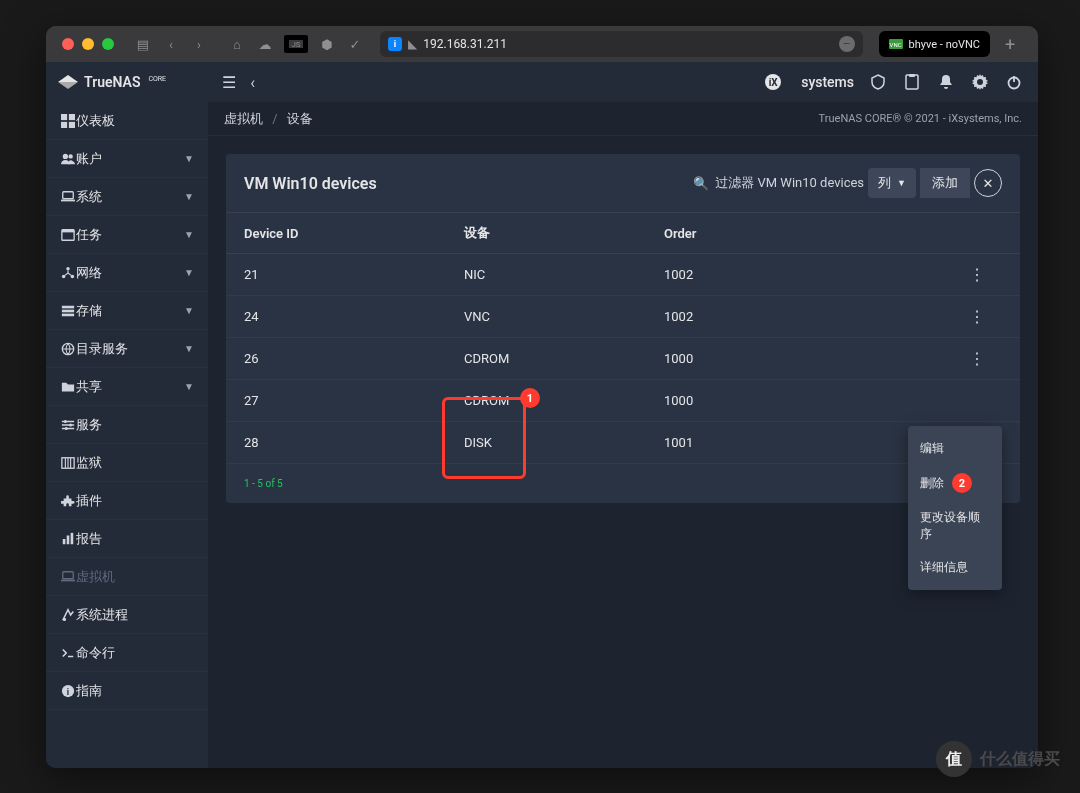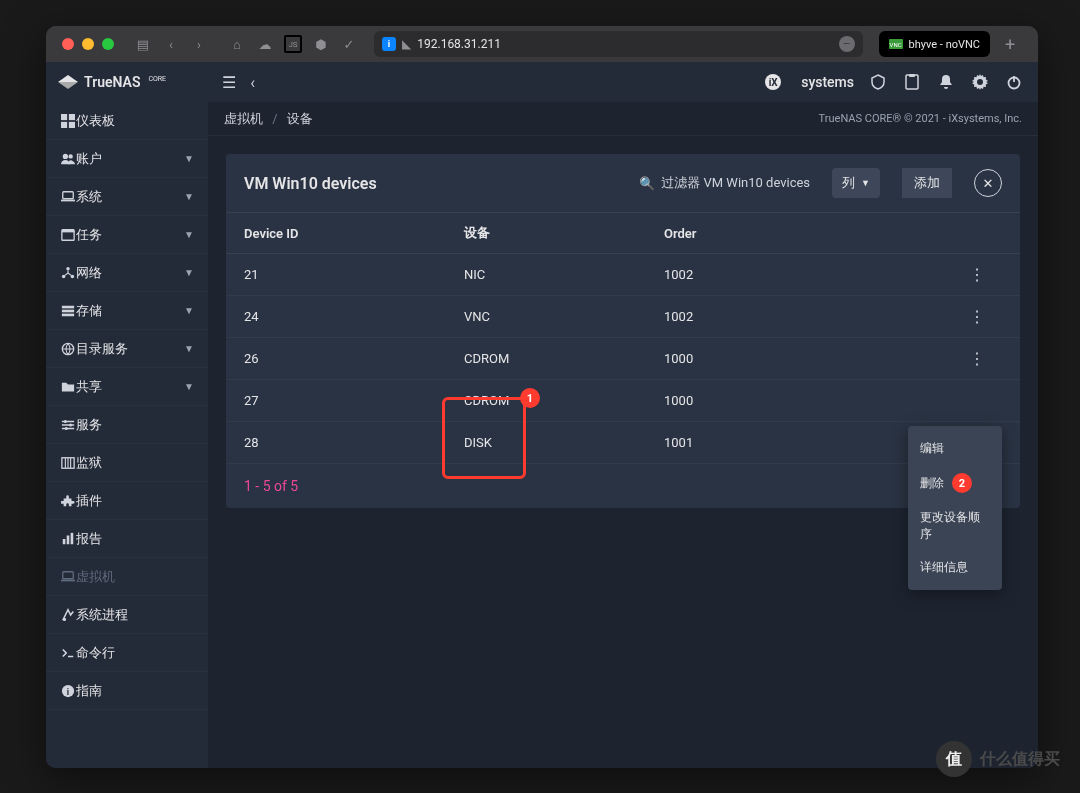--- a/index.html
+++ b/index.html
@@ -31,31 +31,31 @@
 .chev{font-size:10px;color:#9aa3b2}
 .main{flex:1;display:flex;flex-direction:column;min-width:0}
 .topbar{height:40px;background:#232a38;display:flex;align-items:center;padding:0 14px;gap:14px}
 .hamb,.back{color:#cfd3dc;cursor:pointer}
 .spacer{flex:1}
 .ixsys{display:flex;align-items:flex-start;gap:20px;font-size:14px;font-weight:500}
 .ixball{width:16px;height:16px;border-radius:50%;background:#e5e5e7;color:#232a38;display:flex;align-items:center;justify-content:center;font-size:10px;font-weight:700}
 .tbico{width:20px;color:#cfd3dc;cursor:pointer;display:flex;justify-content:center}
 .crumbs{height:34px;display:flex;align-items:center;justify-content:space-between;padding:0 16px;font-size:13px;color:#cfd3dc;border-bottom:1px solid rgba(255,255,255,.05)}
 .panel{margin:18px;background:#2a3343;border-radius:4px;overflow:visible;position:relative}
-.phead{display:flex;align-items:center;padding:14px 18px;gap:22px}
+.phead{display:flex;align-items:center;padding:14px 18px;gap:4px}
 .ptitle{font-size:16px;font-weight:600;flex:1}
 .srch{display:flex;align-items:center;gap:6px;color:#cfd3dc;font-size:13px}
 .dropbtn{background:#3d4759;border-radius:4px;height:30px;padding:0 10px;display:flex;align-items:center;gap:6px;font-size:13px;cursor:pointer}
 .addbtn{background:#3d4759;border-radius:0;height:30px;padding:0 12px;display:flex;align-items:center;font-size:13px;cursor:pointer}
 .circlex{width:28px;height:28px;border:1.5px solid #cfd3dc;border-radius:50%;display:flex;align-items:center;justify-content:center;font-size:13px;cursor:pointer}
 .thead,.trow{display:grid;grid-template-columns:220px 200px 1fr 50px;padding:0 18px;align-items:center;font-size:13px}
 .thead{height:42px;font-weight:600;border-top:1px solid rgba(255,255,255,.07);border-bottom:1px solid rgba(255,255,255,.07)}
 .trow{height:42px;border-bottom:1px solid rgba(255,255,255,.04)}
 .kebab{cursor:pointer;text-align:center;font-size:16px;color:#cfd3dc}
-.pfoot{padding:14px 18px;font-size:14px;color:#ec4899}
+.pfoot{padding:14px 18px;font-size:10px;color:#22c55e}
 .hl{position:absolute;border:3px solid #ff3b30;border-radius:6px;pointer-events:none}
 .hl1{left:216px;top:243px;width:84px;height:82px}
 .badge{position:absolute;width:20px;height:20px;border-radius:50%;background:#ff3b30;color:#fff;font-size:11px;font-weight:700;display:flex;align-items:center;justify-content:center}
 .b1{left:294px;top:234px}
 .ctxmenu{position:absolute;right:18px;top:272px;width:94px;background:#3a4454;border-radius:4px;box-shadow:0 4px 16px rgba(0,0,0,.4);padding:6px 0;z-index:10}
 .ctxitem{padding:8px 12px;font-size:12px;cursor:pointer;display:flex;align-items:center;gap:6px}
 .b2{position:static;margin-left:2px}
 .watermark{position:absolute;right:20px;bottom:16px;display:flex;align-items:center;gap:8px;color:#4a4a4a;font-size:16px;font-weight:600}
 .wmcircle{width:36px;height:36px;border-radius:50%;background:#333;color:#eee;display:flex;align-items:center;justify-content:center;font-size:16px;font-weight:700}
 </style>
@@ -70,21 +70,21 @@
       <div class="dot g"></div>
     </div>
     <div class="tbgroup">
       <span class="tbicon">▤</span>
       <span class="tbicon">‹</span>
       <span class="tbicon">›</span>
     </div>
     <div class="tbgroup">
       <span class="tbicon">⌂</span>
       <span class="tbicon">☁</span>
-      <span class="tbicon" style="border:2px solid #000000;border-radius:2px;font-size:8px;padding:0 1px">JS</span>
+      <span class="tbicon" style="border:5px solid #000000;border-radius:2px;font-size:8px;padding:0 7px">JS</span>
       <span class="tbicon">⬢</span>
       <span class="tbicon">✓</span>
     </div>
     <div class="addrbar">
       <span class="lockdot">i</span>
       <span style="color:#8e8e93">◣</span>
       <span>192.168.31.211</span>
       <span style="flex:1"></span>
       <span style="width:16px;height:16px;border-radius:50%;background:#6b6b6f;display:flex;align-items:center;justify-content:center;font-size:9px;color:#2c2c2e">—</span>
     </div>

